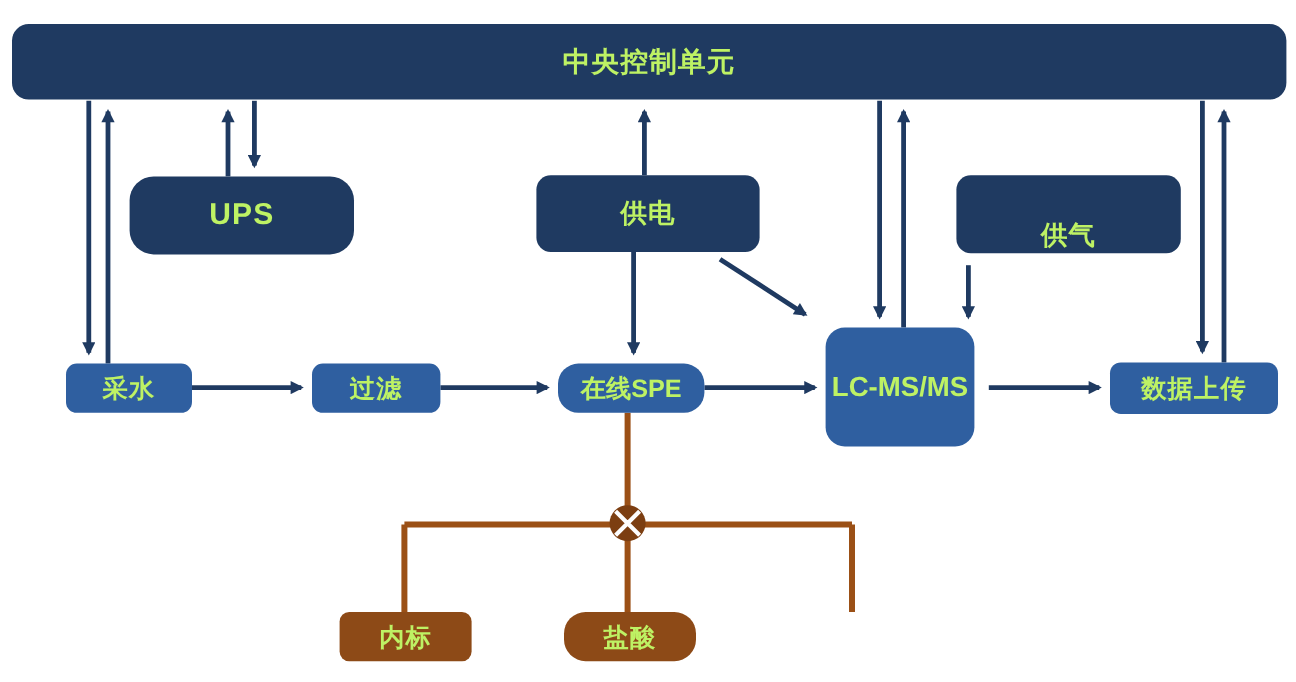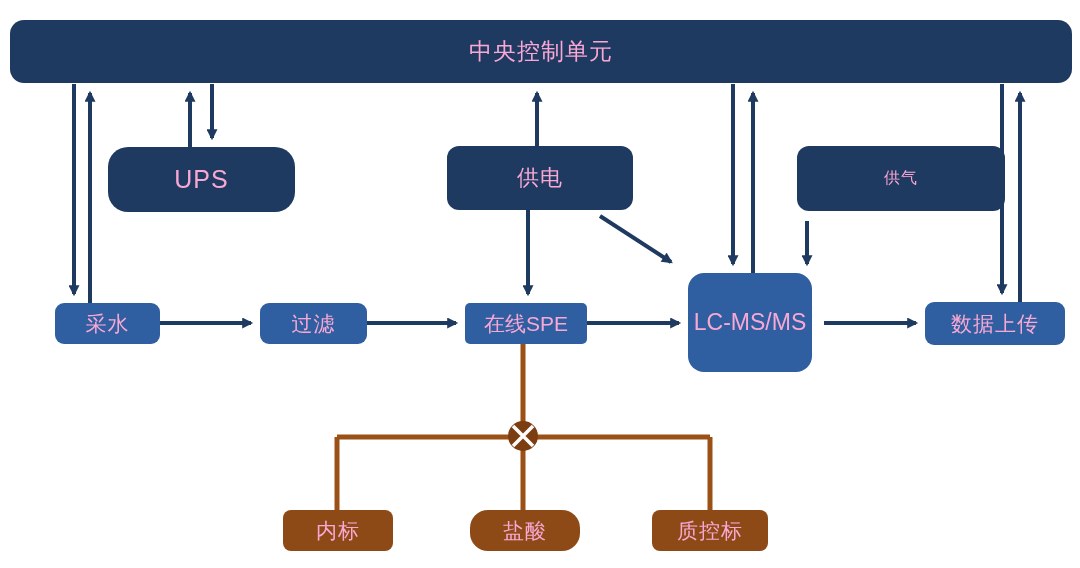--- a/index.html
+++ b/index.html
@@ -7,37 +7,37 @@
     position:relative;
     width:1080px;height:568px;
     background:#ffffff;
     font-family:"Liberation Sans","DejaVu Sans",sans-serif;
     overflow:hidden;
   }
   .layer{position:absolute;left:0;top:0;width:1080px;height:568px;}
   .node{
     position:absolute;
     display:flex;align-items:center;justify-content:center;
-    color:#f9a8d4;font-weight:normal;
+    color:#bef264;font-weight:bold;
     box-sizing:border-box;
     letter-spacing:1px;
   }
   .navy{background:#1f3a61;}
   .blue{background:#2f5fa0;}
   .brown{background:#8d4a17;}
   
   .n-central{left:10px;top:20px;width:1062px;height:63px;border-radius:14px;font-size:23px;}
   
   .n-ups{left:108px;top:147px;width:187px;height:65px;border-radius:20px;font-size:25px;}
   .n-power{left:447px;top:146px;width:186px;height:64px;border-radius:12px;font-size:22px;}
-  .n-gas{left:797px;top:146px;width:208px;height:65px;border-radius:12px;font-size:16px;}
+  .n-gas{left:797px;top:146px;width:187px;height:65px;border-radius:12px;font-size:22px;align-items:flex-end;}
   
   .n-water{left:55px;top:303px;width:105px;height:41px;border-radius:9px;font-size:21px;}
   .n-filter{left:260px;top:303px;width:107px;height:41px;border-radius:9px;font-size:21px;align-items:center;}
-  .n-spe{left:465px;top:303px;width:122px;height:41px;border-radius:5px;font-size:21px;letter-spacing:0;}
+  .n-spe{left:465px;top:303px;width:122px;height:41px;border-radius:17px;font-size:21px;letter-spacing:0;}
   .n-lcms{left:688px;top:273px;width:124px;height:99px;border-radius:16px;font-size:23px;letter-spacing:0;}
   .n-upload{left:925px;top:302px;width:140px;height:43px;border-radius:9px;font-size:21px;}
   
   .n-istd{left:283px;top:510px;width:110px;height:41px;border-radius:8px;font-size:21px;}
   .n-hcl{left:470px;top:510px;width:110px;height:41px;border-radius:18px;font-size:21px;}
   .n-qc{left:652px;top:510px;width:116px;height:41px;border-radius:8px;font-size:21px;}
 </style>
 </head>
 <body>
 
@@ -120,17 +120,14 @@
   <div class="node blue n-upload">
     <span>数据上传</span>
   </div>
 
   <div class="node brown n-istd">
     <span>内标</span>
   </div>
   <div class="node brown n-hcl">
     <span>盐酸</span>
   </div>
-  <div class="node brown n-qc">
-    <span>质控标</span>
-  </div>
 
 </div>
 
 </body></html>

